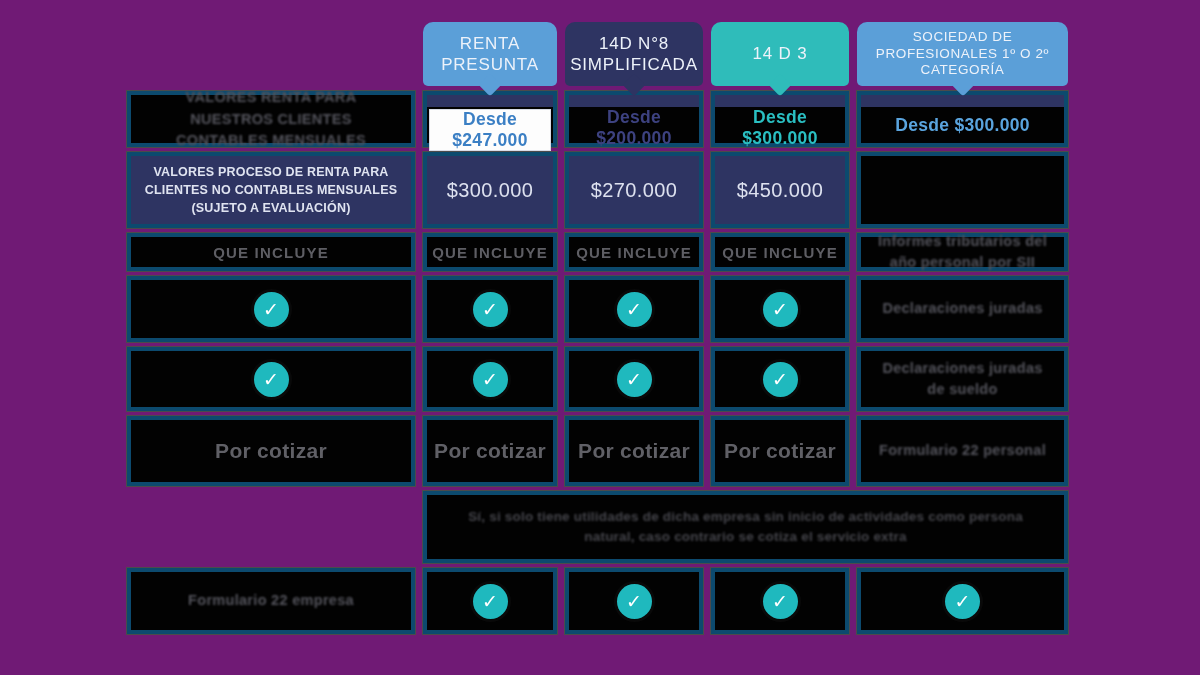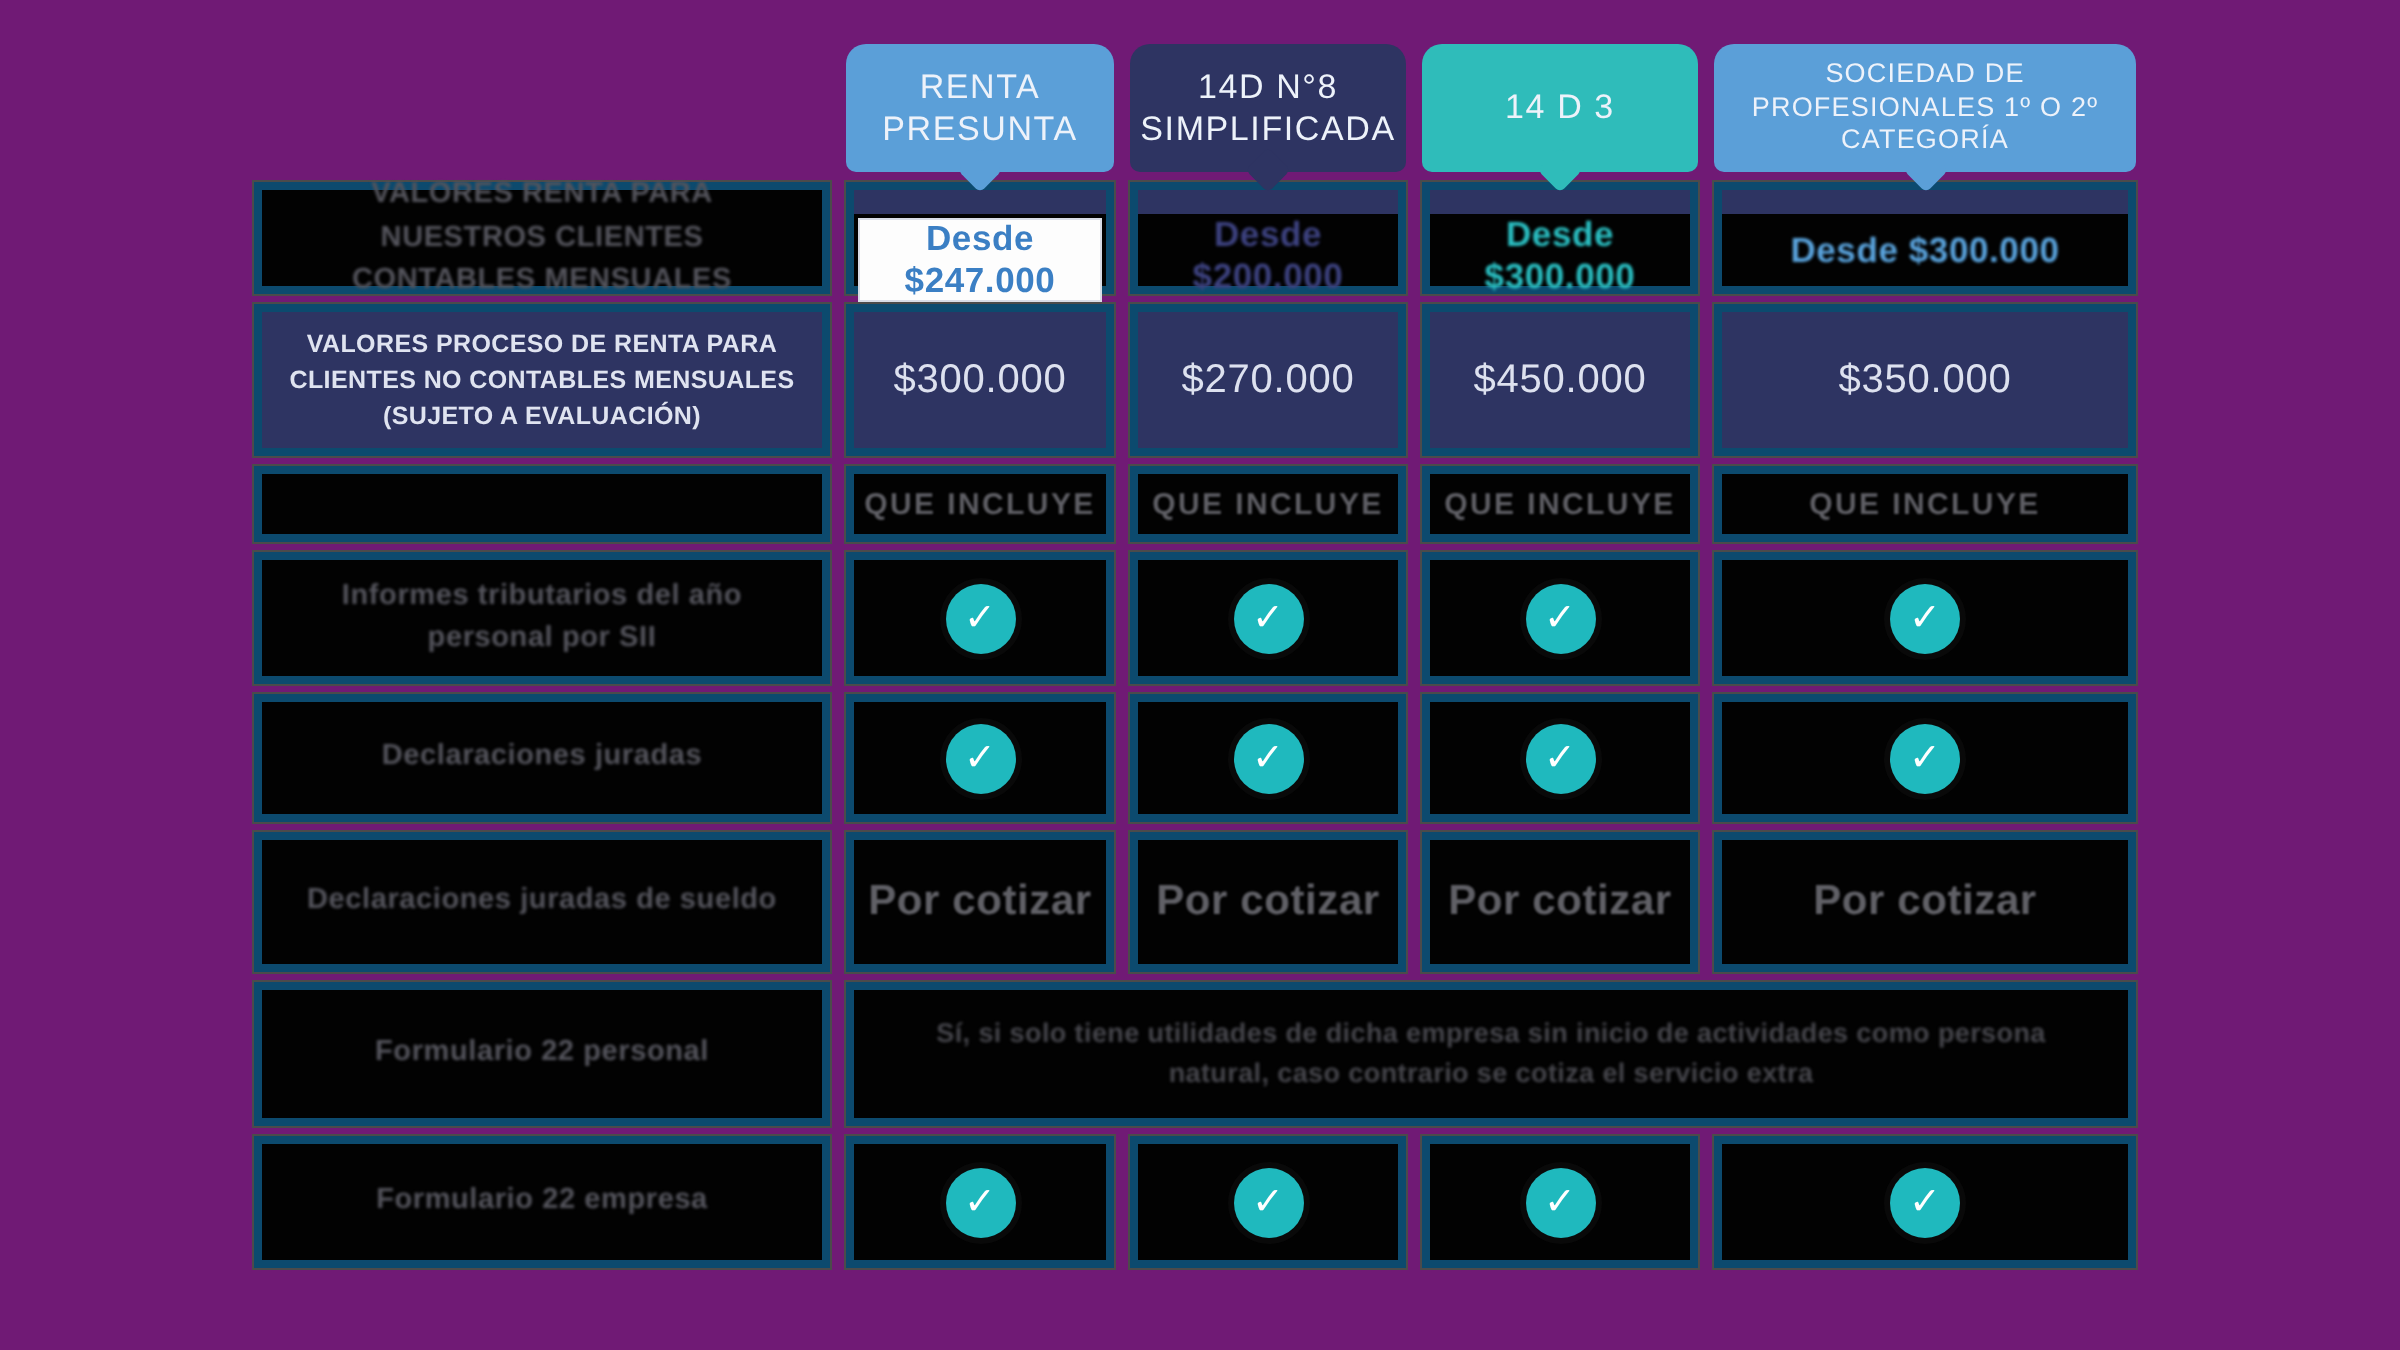--- a/index.html
+++ b/index.html
@@ -126,23 +126,20 @@
     </div>
     <div class="cell navy-row">
       <span class="price">$300.000</span>
     </div>
     <div class="cell navy-row">
       <span class="price">$270.000</span>
     </div>
     <div class="cell navy-row">
       <span class="price">$450.000</span>
     </div>
-    <div class="cell navy-row">
-      <span class="price">$350.000</span>
-    </div>
 
     <div class="cell"></div>
     <div class="cell">
       <span class="que-incluye">QUE INCLUYE</span>
     </div>
     <div class="cell">
       <span class="que-incluye">QUE INCLUYE</span>
     </div>
     <div class="cell">
       <span class="que-incluye">QUE INCLUYE</span>

